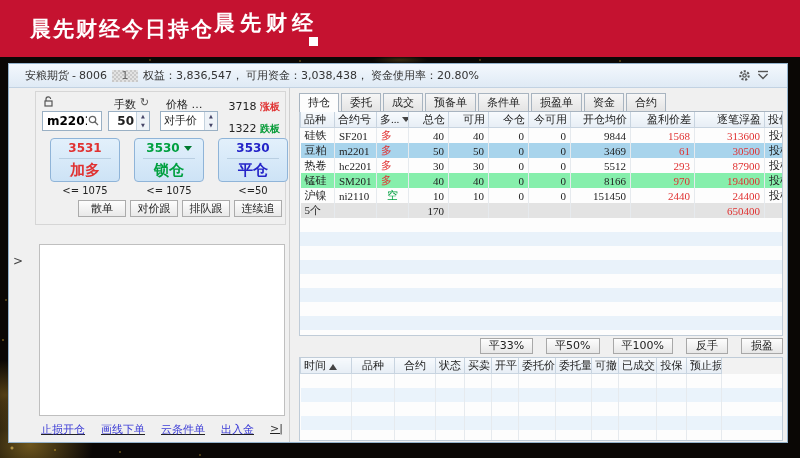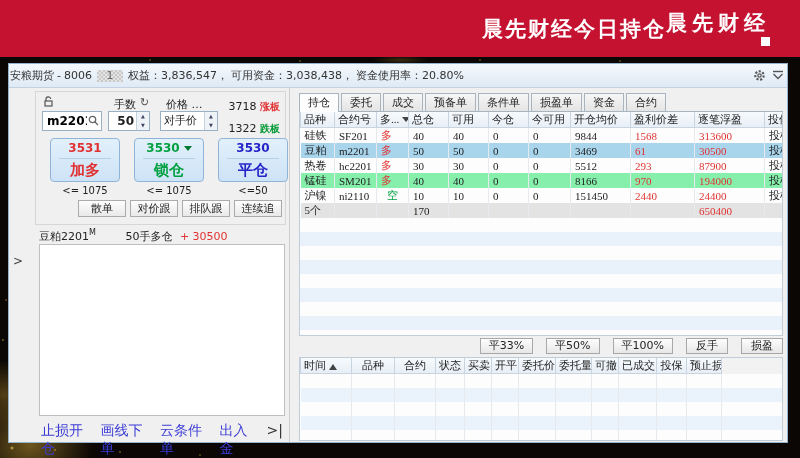--- a/index.html
+++ b/index.html
@@ -28,37 +28,37 @@
       radial-gradient(2px 2px at 300px 61px, #8a6d20, transparent 70%),
       radial-gradient(2px 2px at 480px 60px, #7a6120, transparent 70%),
       radial-gradient(2px 2px at 620px 61px, #8a6d20, transparent 70%),
       radial-gradient(40px 6px at 400px 60px, rgba(140,110,40,.35), transparent 70%),
       #0a0705;
   }
   
   #banner {
     position:absolute; left:0; top:0; width:800px; height:57px;
     background:#c51230;
-    display:flex; align-items:center; justify-content:flex-end;
+    display:flex; align-items:center; justify-content:flex-start;
     padding:0 30px; color:#fff;
   }
   #banner .ttl { font-size:21px; font-weight:bold; letter-spacing:2px; }
   #banner .brand { font-size:21px; font-weight:bold; letter-spacing:5px; display:flex; align-items:flex-end;flex-direction:column; }
   #banner .mark { width:9px; height:9px; background:#fff; display:inline-block; margin:0 0 3px 4px; }
 
   
   #window {
     position:absolute; left:8px; top:63px; width:780px; height:380px;
     background:#f0f0f0; border:1px solid #93b2cc; font-size:11px; color:#222;
   }
   #titlebar {
     position:absolute; left:0; top:0; right:0; height:24px;
     background:linear-gradient(#f3f8fd,#dfeaf5);
     border-bottom:1px solid #c2d2e2;
-    display:flex; align-items:center; padding:0 1px; gap:3px;
+    display:flex; align-items:center; padding:0 16px; gap:3px;
     font-size:11px; color:#333;
   }
   #titlebar .mosaic {
     display:inline-block; min-width:26px; height:12px; line-height:12px;
     background:repeating-conic-gradient(#c9c9c9 0 25%, #e3e3e3 0 50%) 0 0/4px 4px;
     color:#6a6a6a; text-align:center; filter:blur(.4px); margin:0 2px;
   }
   #titlebar .spacer { flex:1; }
   .tb-icon { width:16px; height:16px; display:flex; align-items:center; justify-content:center; cursor:pointer; }
 
@@ -105,42 +105,42 @@
   .qbtn {
     position:absolute; top:108px; height:17px; width:48px;
     background:linear-gradient(#fdfdfd,#e9e9e9); border:1px solid #ababab;
     font-size:11px; text-align:center; line-height:15px; cursor:pointer;
   }
   #pos-line { position:absolute; left:30px; top:140px; font-size:11px; }
   #pos-line sup { font-size:8px; }
   #pos-line .txt { margin-left:26px; }
   #pos-line .pnl { color:#e03232; margin-left:4px; }
   #listbox { position:absolute; left:30px; top:156px; width:246px; height:172px; background:#fff; border:1px solid #bfbfbf; }
-  #links { position:absolute; left:32px; right:6px; top:334px; display:flex; gap:10px; font-size:14px; }
+  #links { position:absolute; left:32px; right:6px; top:334px; display:flex; gap:16px; font-size:11px;text-decoration:underline; }
   #links a { color:#3b3bd6; text-decoration:none; cursor:pointer; }
   #links .endcap { margin-left:auto; color:#333; cursor:pointer; }
 
   
   #right { position:absolute; left:282px; right:0; top:0; bottom:0; }
   #tabs { position:absolute; left:8px; top:5px; right:4px; height:19px; display:flex; align-items:flex-end; border-bottom:1px solid #a8b4c0; }
   .tab {
     padding:2px 8px 2px; font-size:11px; color:#222; cursor:pointer;
     border:1px solid #a8b4c0; border-bottom:none; background:linear-gradient(#f6f6f6,#e4e4e4);
     margin-right:2px; height:18px; line-height:14px;
   }
   .tab.active { background:#fdfdfd; height:19px; margin-bottom:-1px; font-weight:normal; }
 
   .grid { border-collapse:collapse; table-layout:fixed; width:100%;
           font-family:"Liberation Serif","DejaVu Serif",serif; font-size:11px; }
   .grid th {
     font-weight:normal; background:linear-gradient(#f7fafd,#e7eef5);
     border:1px solid #c8d4e0; border-top:none; height:14px; padding:0 3px; white-space:nowrap; overflow:hidden;
   }
   .grid td { height:14px; padding:0 4px; border-right:1px solid #e6eaee; white-space:nowrap; overflow:hidden; }
-  .num { text-align:left; }
+  .num { text-align:right; }
   .grid tr.odd  td { background:#fdfdfd; }
   .grid tr.even td { background:#86efac; }
   .grid tr.selected td { background:#a8d4ec; }
   .grid tr.sum td { background:#e3e3e3; }
   #tbl1wrap { position:absolute; left:8px; right:4px; top:24px; height:224px; border:1px solid #c0ccd8; border-top:none; background:#fdfdfd; overflow:hidden; }
   #tbl1fill { height:126px; background:repeating-linear-gradient(#fdfdfd 0 14px, #e9f2fa 14px 28px); }
   .filter-ic { display:inline-block; width:0; height:0; border:4px solid transparent; border-top:5px solid #444; vertical-align:middle; margin-left:3px; margin-top:3px; }
   .sort-ic { display:inline-block; width:0; height:0; border:4px solid transparent; border-bottom:6px solid #444; vertical-align:middle; margin-left:3px; margin-bottom:2px; }
 
   #actionrow { position:absolute; right:4px; top:250px; height:16px; display:flex; gap:13px; }
@@ -259,25 +259,20 @@
         <div class="limit-u" style="left:14px;">&lt;= 1075</div>
         <div class="limit-u" style="left:98px;">&lt;= 1075</div>
         <div class="limit-u" style="left:182px;">&lt;=50</div>
 
         <div class="qbtn" style="left:42px;">散单</div>
         <div class="qbtn" style="left:94px;">对价跟</div>
         <div class="qbtn" style="left:146px;">排队跟</div>
         <div class="qbtn" style="left:198px;">连续追</div>
       </div>
 
-      <div id="pos-line">
-        <span><span>豆粕2201</span><sup>M</sup></span>
-        <span class="txt">50手多仓</span>
-        <span class="pnl">+ 30500</span>
-      </div>
 
       <div id="listbox"></div>
 
       <div id="links">
         <a>止损开仓</a>
         <a>画线下单</a>
         <a>云条件单</a>
         <a>出入金</a>
         <span class="endcap">&gt;|</span>
       </div>

